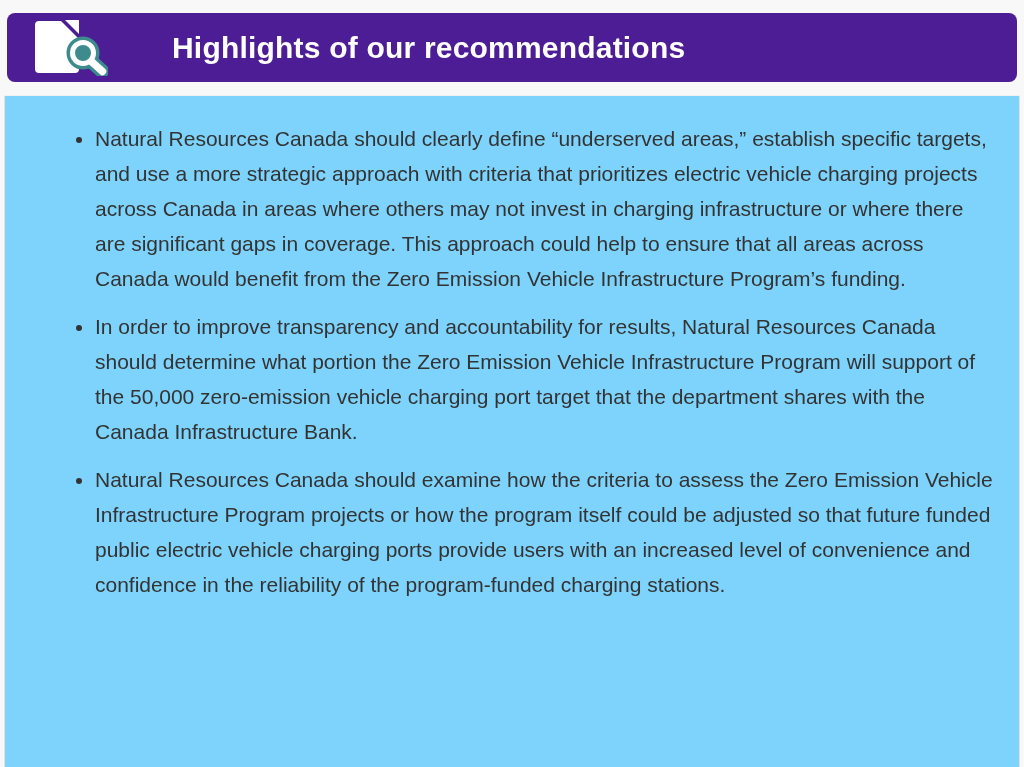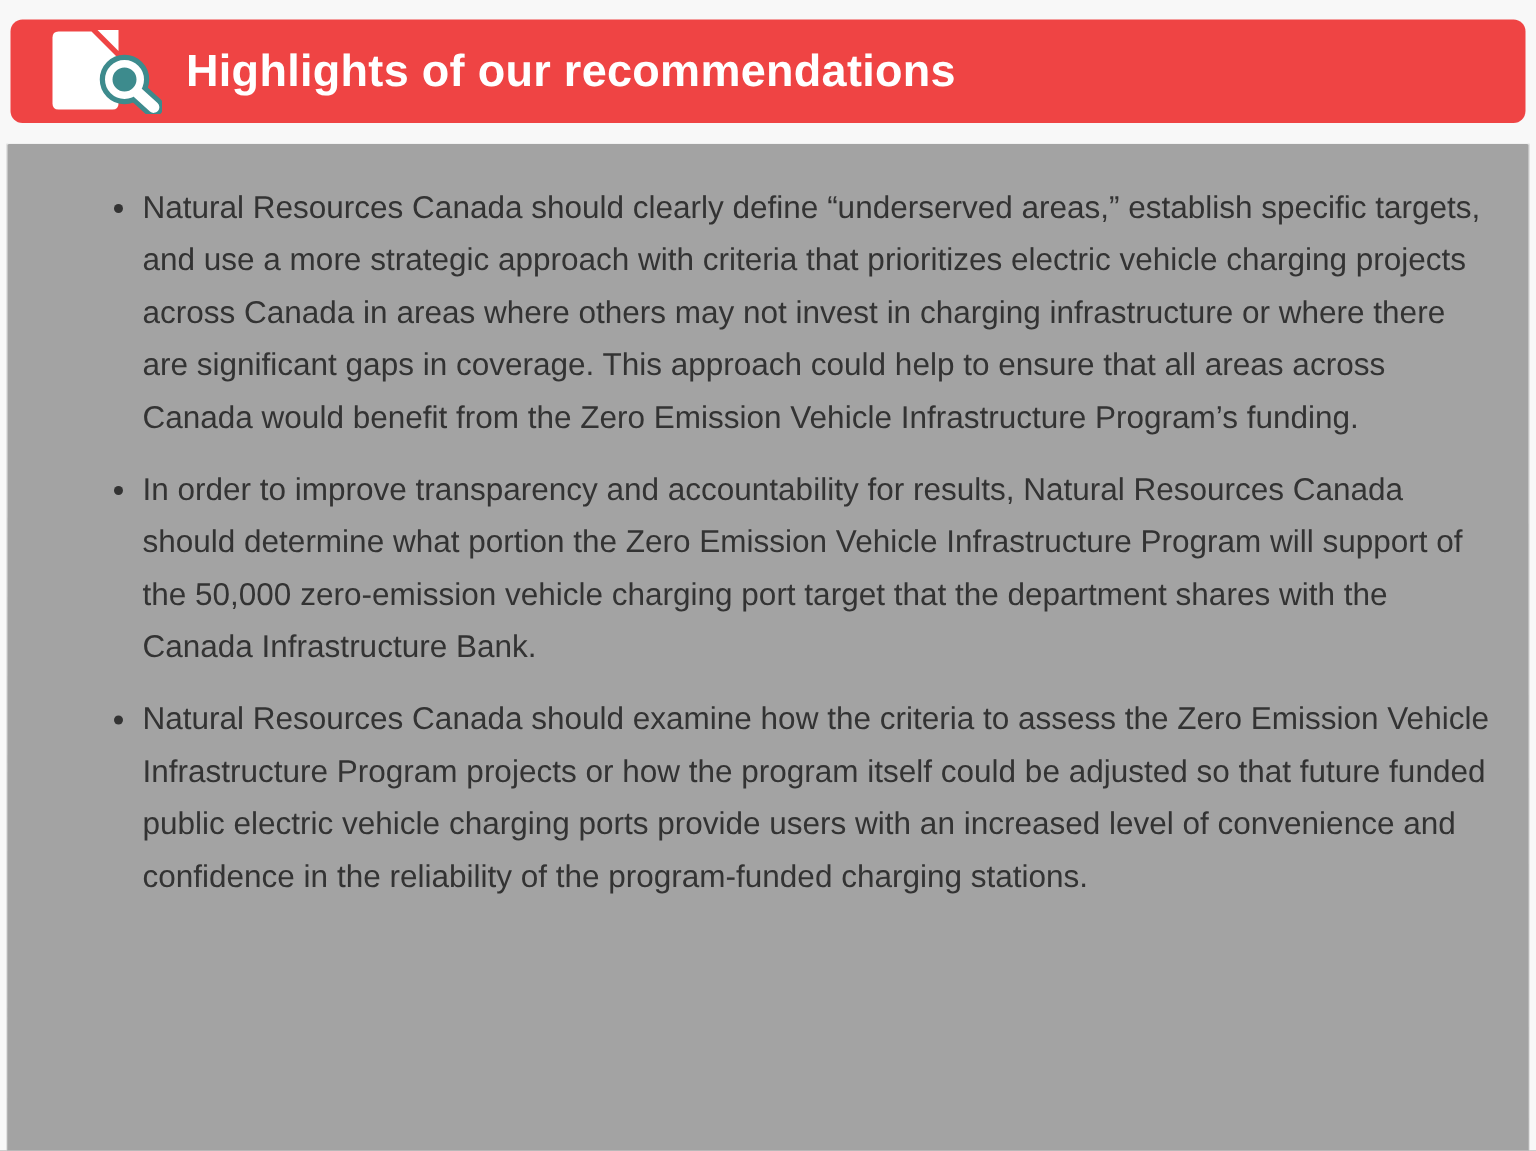--- a/index.html
+++ b/index.html
@@ -14,25 +14,26 @@
     position: relative;
     font-family: "Liberation Sans", "DejaVu Sans", sans-serif;
   }
   .banner {
     position: absolute;
     left: 7px;
     top: 13px;
     width: 1010px;
     height: 69px;
     box-sizing: border-box;
-    background: #ef4444;
+    background: #4c1d95;
     border-radius: 8px;
     display: flex;
     align-items: center;
     padding-left: 25px;
+    gap: 48px;
   }
   .banner-icon {
     display: inline-flex;
     flex: 0 0 auto;
   }
   .banner-icon svg { display: block; }
   .banner-title {
     color: #ffffff;
     font-size: 30px;
     font-weight: 700;
@@ -40,21 +41,21 @@
     letter-spacing: 0.2px;
     white-space: nowrap;
   }
   .card {
     position: absolute;
     left: 4px;
     top: 95px;
     width: 1016px;
     height: 672px;
     box-sizing: border-box;
-    background: #a3a3a3;
+    background: #7dd3fc;
     border-left: 1px solid #e2e2e2;
     border-right: 1px solid #e2e2e2;
     border-top: 1px solid #f1f1f1;
     border-radius: 2px 2px 0 0;
     padding: 25px 20px 0 50px;
   }
   .bullets {
     margin: 0;
     padding-left: 40px;
     list-style: disc;

